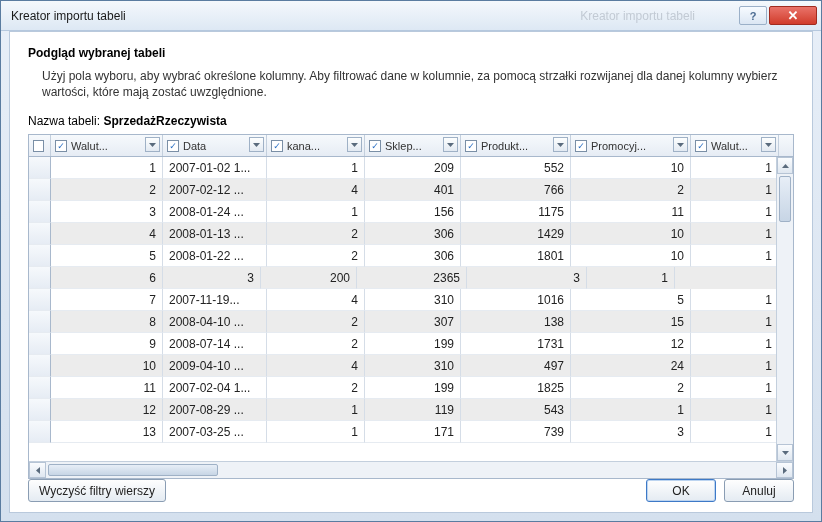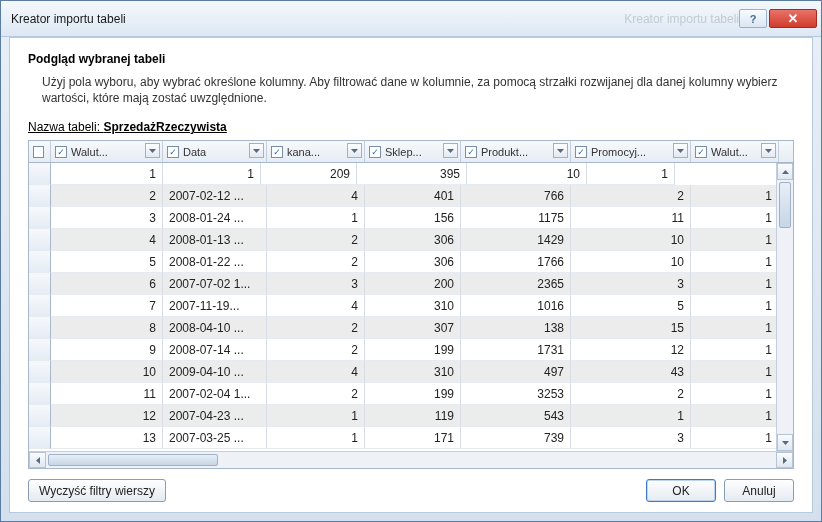--- a/index.html
+++ b/index.html
@@ -14,27 +14,28 @@
   }
   .window {
     width: 822px;
     height: 522px;
     background: linear-gradient(#e8eff8, #d4e0ee);
     border: 1px solid #5a7ca0;
     display: flex;
     flex-direction: column;
   }
   .titlebar {
-    height: 36px;
+    height: 30px;
     background: linear-gradient(#f4f8fc, #dde8f4);
     border-bottom: 1px solid #b5c8de;
     display: flex;
     align-items: center;
     padding: 0 4px 0 10px;
     color: #1a1a1a;
+    gap: 44px;
   }
   .titlebar .title { flex: 1; }
   .titlebar .ghost { color: #c2cad4; margin-left: 8px; }
   .titlebar .ctrls { display: flex; gap: 2px; }
   .titlebar .ctrl {
     width: 32px; height: 19px;
     border: 1px solid #9bb0c8;
     border-radius: 2px;
     background: linear-gradient(#f7fbff,#dbe6f3);
     display:flex;align-items:center;justify-content:center;
@@ -48,21 +49,21 @@
   .client {
     flex:1;
     background:#fff;
     margin:0 8px 8px 8px;
     border:1px solid #b9c9dc;
     display:flex;flex-direction:column;
     padding:14px 18px 10px 18px;
   }
   .hdr-title { font-weight:bold; font-size:12px; color:#000; }
   .hdr-desc { color:#333; margin:8px 0 14px 14px; line-height:1.35; max-width:740px;}
-  .tname { font-size:12px; margin-bottom:6px;text-decoration:underline; }
+  .tname { font-size:12px; margin-bottom:6px; }
   .tname b { font-weight:bold; }
   .grid-wrap {
     border:1px solid #a8b8cc;
     flex:1;
     display:flex;flex-direction:column;
     overflow:hidden;
   }
   .grid-head { display:flex; background:linear-gradient(#f6f9fc,#e6ecf4); border-bottom:1px solid #a8b8cc; }
   .gh {
     border-right:1px solid #c3cfdd;
@@ -104,21 +105,21 @@
   .vscroll .btn{height:17px;background:linear-gradient(#fafcfe,#dfe7f0);border:1px solid #b6c4d5;display:flex;align-items:center;justify-content:center;}
   .vscroll .track{flex:1;position:relative;}
   .vscroll .thumb{position:absolute;left:2px;right:2px;top:2px;height:46px;background:linear-gradient(#e7eef7,#c7d5e5);border:1px solid #9fb1c6;border-radius:2px;}
   .hscroll {
     height:17px;background:#eef2f7;border-top:1px solid #c3cfdd;
     display:flex;align-items:stretch;
   }
   .hscroll .btn{width:17px;background:linear-gradient(#fafcfe,#dfe7f0);border:1px solid #b6c4d5;display:flex;align-items:center;justify-content:center;}
   .hscroll .track{flex:1;position:relative;}
   .hscroll .thumb{position:absolute;top:2px;bottom:2px;left:2px;width:170px;background:linear-gradient(#e7eef7,#c7d5e5);border:1px solid #9fb1c6;border-radius:2px;}
-  .footer { display:flex; align-items:center; padding-top:10px; gap:8px;}
+  .footer { display:flex; align-items:center; gap:8px;}
   .footer .spacer{flex:1;}
   .btn-std {
     min-width:70px;height:23px;
     border:1px solid #8a9db3;border-radius:3px;
     background:linear-gradient(#fefefe,#e4ebf2);
     font-size:12px;color:#222;
     padding:0 10px;cursor:default;
   }
   .btn-std.primary { border-color:#3d79c7; box-shadow:0 0 0 1px #bcd4f0 inset;}
 </style>
@@ -212,23 +213,24 @@
               </svg>
             </span>
         </div>
       </div>
 
       <div class="grid-body">
         <div class="grid-rows" id="grid-rows">
             <div class="gr">
               <div class="gc rowhdr w-rh"></div>
               <div class="gc w0">1</div>
+              <div class="gc date w1">2007-01-02 1...</div>
               <div class="gc w2">1</div>
               <div class="gc w3">209</div>
-              <div class="gc w4">395</div>
+              <div class="gc w4">552</div>
               <div class="gc w5">10</div>
               <div class="gc w6">1</div>
             </div>
             <div class="gr alt">
               <div class="gc rowhdr w-rh"></div>
               <div class="gc w0">2</div>
               <div class="gc date w1">2007-02-12 ...</div>
               <div class="gc w2">4</div>
               <div class="gc w3">401</div>
               <div class="gc w4">766</div>
@@ -254,28 +256,27 @@
               <div class="gc w4">1429</div>
               <div class="gc w5">10</div>
               <div class="gc w6">1</div>
             </div>
             <div class="gr">
               <div class="gc rowhdr w-rh"></div>
               <div class="gc w0">5</div>
               <div class="gc date w1">2008-01-22 ...</div>
               <div class="gc w2">2</div>
               <div class="gc w3">306</div>
-              <div class="gc w4">1766</div>
+              <div class="gc w4">1801</div>
               <div class="gc w5">10</div>
               <div class="gc w6">1</div>
             </div>
             <div class="gr alt">
               <div class="gc rowhdr w-rh"></div>
               <div class="gc w0">6</div>
-              <div class="gc date w1">2007-07-02 1...</div>
               <div class="gc w2">3</div>
               <div class="gc w3">200</div>
               <div class="gc w4">2365</div>
               <div class="gc w5">3</div>
               <div class="gc w6">1</div>
             </div>
             <div class="gr">
               <div class="gc rowhdr w-rh"></div>
               <div class="gc w0">7</div>
               <div class="gc date w1">2007-11-19...</div>
@@ -305,37 +306,37 @@
               <div class="gc w5">12</div>
               <div class="gc w6">1</div>
             </div>
             <div class="gr alt">
               <div class="gc rowhdr w-rh"></div>
               <div class="gc w0">10</div>
               <div class="gc date w1">2009-04-10 ...</div>
               <div class="gc w2">4</div>
               <div class="gc w3">310</div>
               <div class="gc w4">497</div>
-              <div class="gc w5">43</div>
+              <div class="gc w5">24</div>
               <div class="gc w6">1</div>
             </div>
             <div class="gr">
               <div class="gc rowhdr w-rh"></div>
               <div class="gc w0">11</div>
               <div class="gc date w1">2007-02-04 1...</div>
               <div class="gc w2">2</div>
               <div class="gc w3">199</div>
-              <div class="gc w4">3253</div>
+              <div class="gc w4">1825</div>
               <div class="gc w5">2</div>
               <div class="gc w6">1</div>
             </div>
             <div class="gr alt">
               <div class="gc rowhdr w-rh"></div>
               <div class="gc w0">12</div>
-              <div class="gc date w1">2007-04-23 ...</div>
+              <div class="gc date w1">2007-08-29 ...</div>
               <div class="gc w2">1</div>
               <div class="gc w3">119</div>
               <div class="gc w4">543</div>
               <div class="gc w5">1</div>
               <div class="gc w6">1</div>
             </div>
             <div class="gr">
               <div class="gc rowhdr w-rh"></div>
               <div class="gc w0">13</div>
               <div class="gc date w1">2007-03-25 ...</div>

